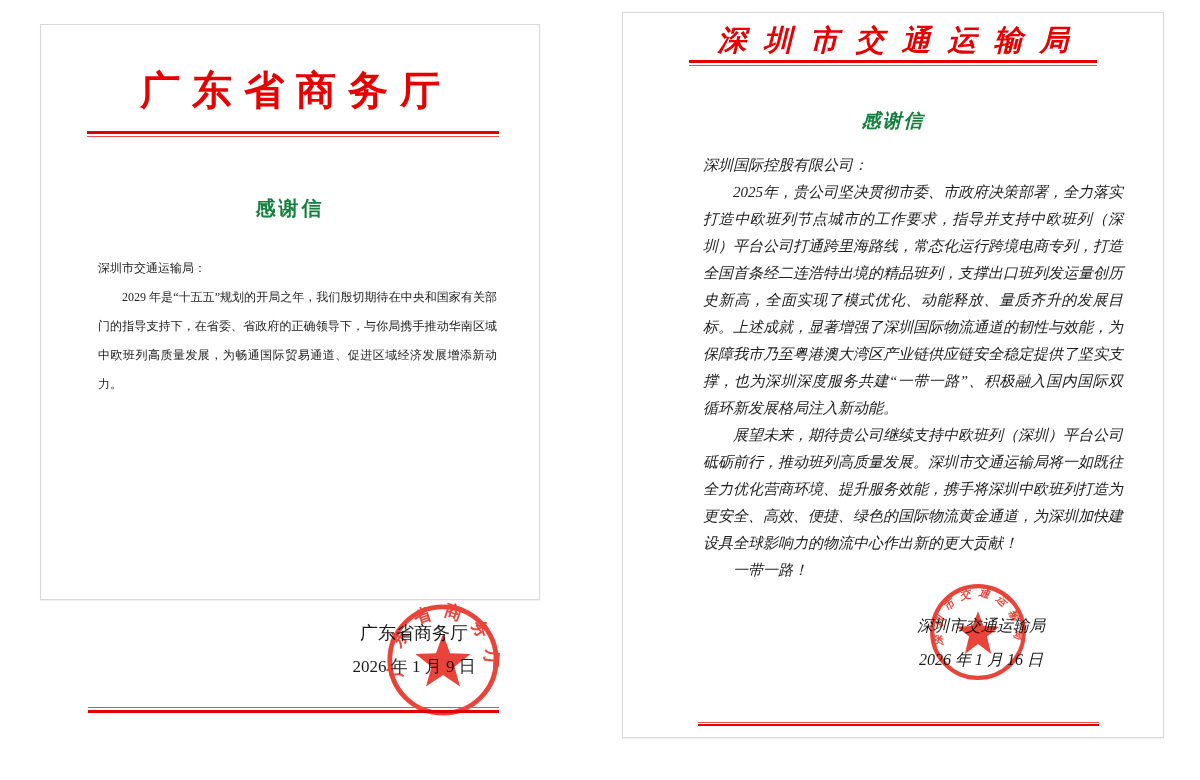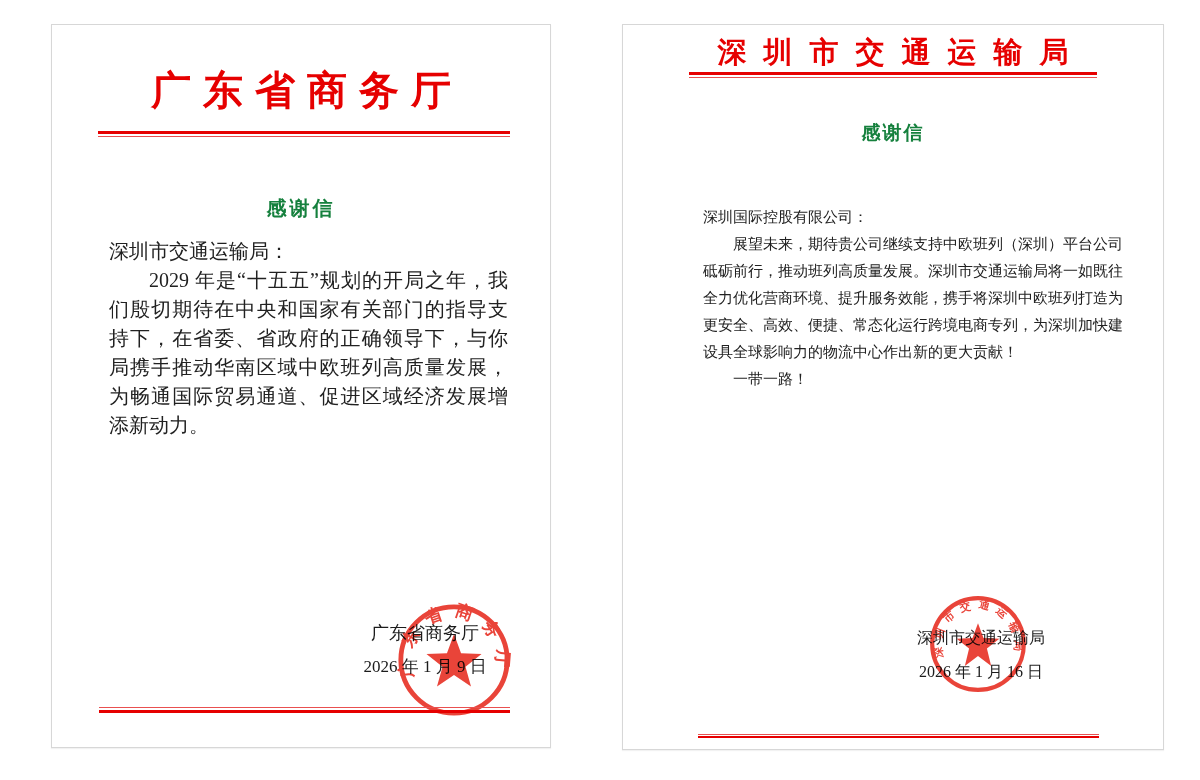--- a/index.html
+++ b/index.html
@@ -7,22 +7,22 @@
     width: 1200px; height: 780px; position: relative; overflow: hidden;
     font-family: "Liberation Serif", "DejaVu Serif", serif;
     color: #212121;
   }
   .page {
     position: absolute; background: #ffffff;
     border: 1px solid #d7d7d7;
     box-shadow: 0 1px 1px rgba(0,0,0,0.05);
     box-sizing: border-box;
   }
-  .page-left  { left: 40px;  top: 24px; width: 500px; height: 724px; margin-left: 11px; }
-  .page-right { left: 622px; top: 24px; width: 542px; height: 726px; }
+  .page-left  { left: 40px;  top: 24px; width: 500px; height: 576px; }
+  .page-right { left: 622px; top: 12px; width: 542px; height: 726px; font-style: italic; }
 
   .letterhead {
     position: absolute; left: 0; right: 0; margin: 0;
     text-align: center; font-weight: bold; color: #e60000;
     font-family: "Liberation Serif", "DejaVu Serif", serif;
     line-height: 1.1; white-space: nowrap;
   }
   .page-left  .letterhead { top: 44px; font-size: 40px; letter-spacing: 12px; padding-left: 12px; }
   .page-right .letterhead { top: 12px; font-size: 29px; letter-spacing: 17px; padding-left: 17px; }
 
@@ -31,22 +31,22 @@
   .page-right .head-rule { top: 47px;  left: 66px; width: 408px; }
 
   .letter-title {
     position: absolute; left: 0; right: 0; margin: 0;
     text-align: center; font-weight: bold; color: #15803d;
   }
   .page-left  .letter-title { top: 170px; font-size: 20px; letter-spacing: 3px; }
   .page-right .letter-title { top: 95px;  font-size: 19px; letter-spacing: 2px; }
 
   .letter-body { position: absolute; }
-  .page-left  .letter-body { top: 212px; left: 57px; width: 399px; font-size: 20px; line-height: 29px; }
-  .page-right .letter-body { top: 139px; left: 80px; width: 420px; font-size: 15px; line-height: 27px; margin-top: 40px; }
+  .page-left  .letter-body { top: 229px; left: 57px; width: 399px; font-size: 12px; line-height: 29px; }
+  .page-right .letter-body { top: 139px; left: 80px; width: 420px; font-size: 15px; line-height: 27px; }
   .letter-body p { margin: 0; text-align: justify; text-align-last: left; }
   .letter-body p.para { text-indent: 2em; }
 
   .signature { position: absolute; text-align: center; color: #1c1c1c; }
   .page-left  .signature { top: 592px; left: 288px; width: 170px; line-height: 33px; }
   .page-right .signature { top: 596px; left: 278px; width: 160px; line-height: 34px; }
   .page-left  .sig-org  { font-size: 18px; }
   .page-left  .sig-date { font-size: 17px; }
   .page-right .sig-org  { font-size: 16px; }
   .page-right .sig-date { font-size: 16px; }
@@ -95,21 +95,22 @@
     <div class="foot-rule"></div>
   </section>
 
   <section class="page page-right">
     <h1 class="letterhead">深圳市交通运输局</h1>
     <div class="head-rule"></div>
     <h2 class="letter-title">感谢信</h2>
 
     <div class="letter-body">
       <p class="salutation">深圳国际控股有限公司：</p>
-      <p class="para">展望未来，期待贵公司继续支持中欧班列（深圳）平台公司砥砺前行，推动班列高质量发展。深圳市交通运输局将一如既往全力优化营商环境、提升服务效能，携手将深圳中欧班列打造为更安全、高效、便捷、常态化运行跨境电商专列，为深圳加快建设具全球影响力的物流中心作出新的更大贡献！</p>
+      <p class="para">2025年，贵公司坚决贯彻市委、市政府决策部署，全力落实打造中欧班列节点城市的工作要求，指导并支持中欧班列（深圳）平台公司打通跨里海路线，常态化运行跨境电商专列，打造全国首条经二连浩特出境的精品班列，支撑出口班列发运量创历史新高，全面实现了模式优化、动能释放、量质齐升的发展目标。上述成就，显著增强了深圳国际物流通道的韧性与效能，为保障我市乃至粤港澳大湾区产业链供应链安全稳定提供了坚实支撑，也为深圳深度服务共建“一带一路”、积极融入国内国际双循环新发展格局注入新动能。</p>
+      <p class="para">展望未来，期待贵公司继续支持中欧班列（深圳）平台公司砥砺前行，推动班列高质量发展。深圳市交通运输局将一如既往全力优化营商环境、提升服务效能，携手将深圳中欧班列打造为更安全、高效、便捷、绿色的国际物流黄金通道，为深圳加快建设具全球影响力的物流中心作出新的更大贡献！</p>
       <p class="para">一带一路！</p>
     </div>
 
     <div class="signature">
       <div class="sig-org">深圳市交通运输局</div>
       <div class="sig-date">2026 年 1 月 16 日</div>
     </div>
 
     <svg class="seal" viewBox="0 0 120 120" aria-hidden="true">
       <circle cx="60" cy="60" r="55" fill="none" stroke="#e8352a" stroke-width="5"></circle>

